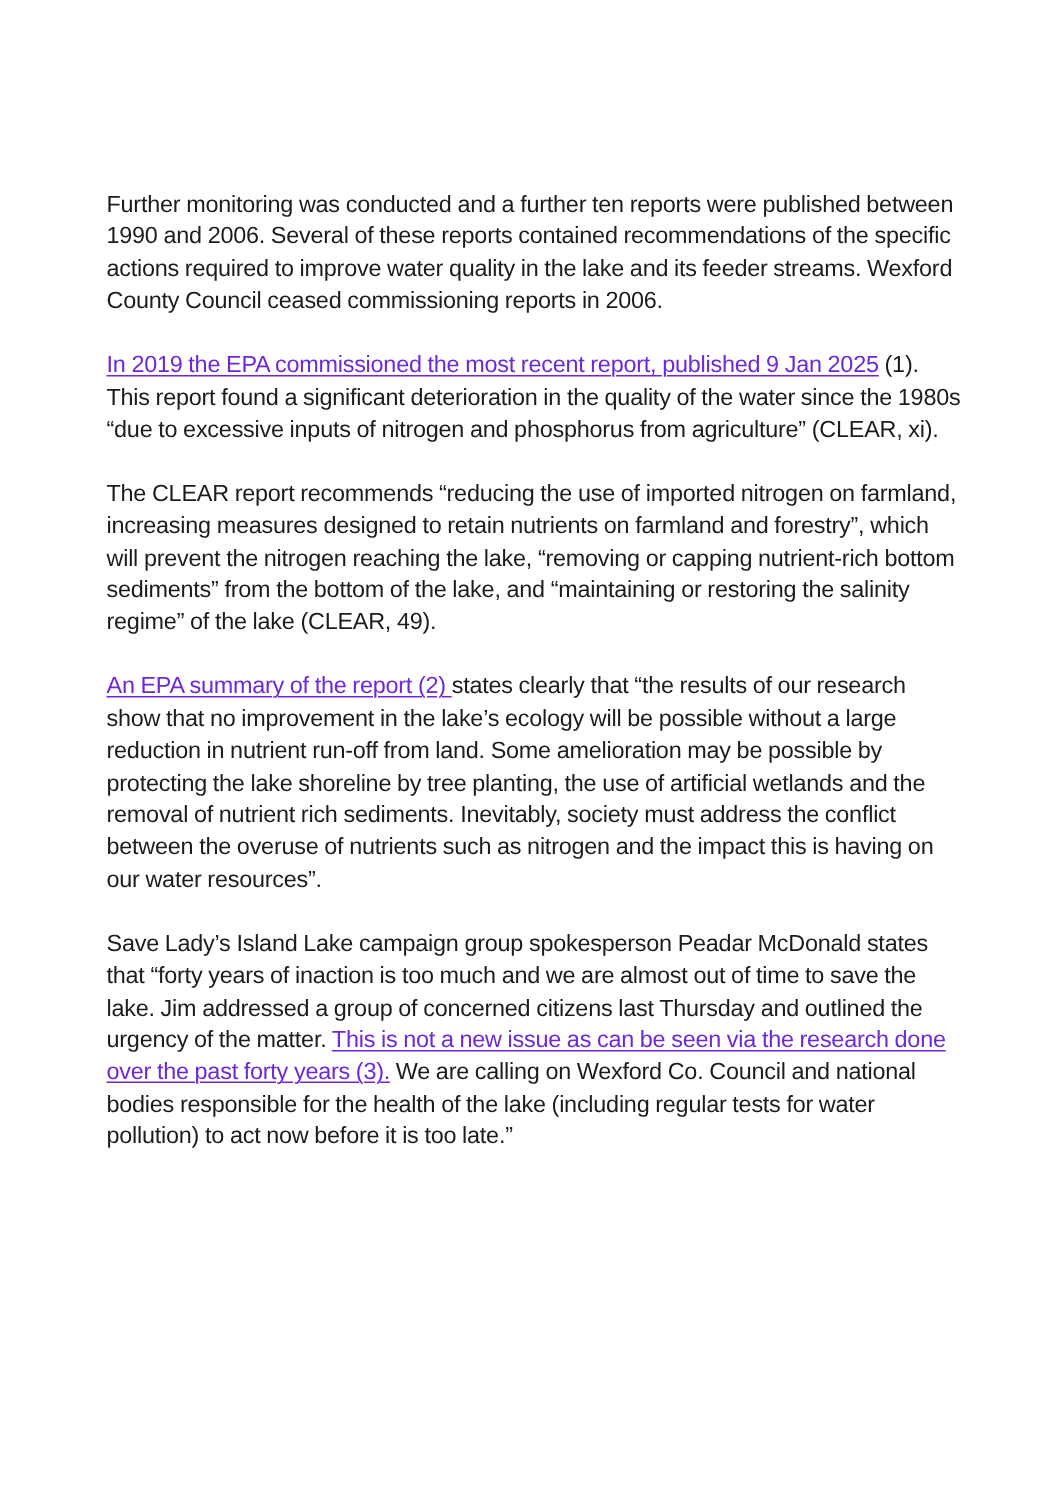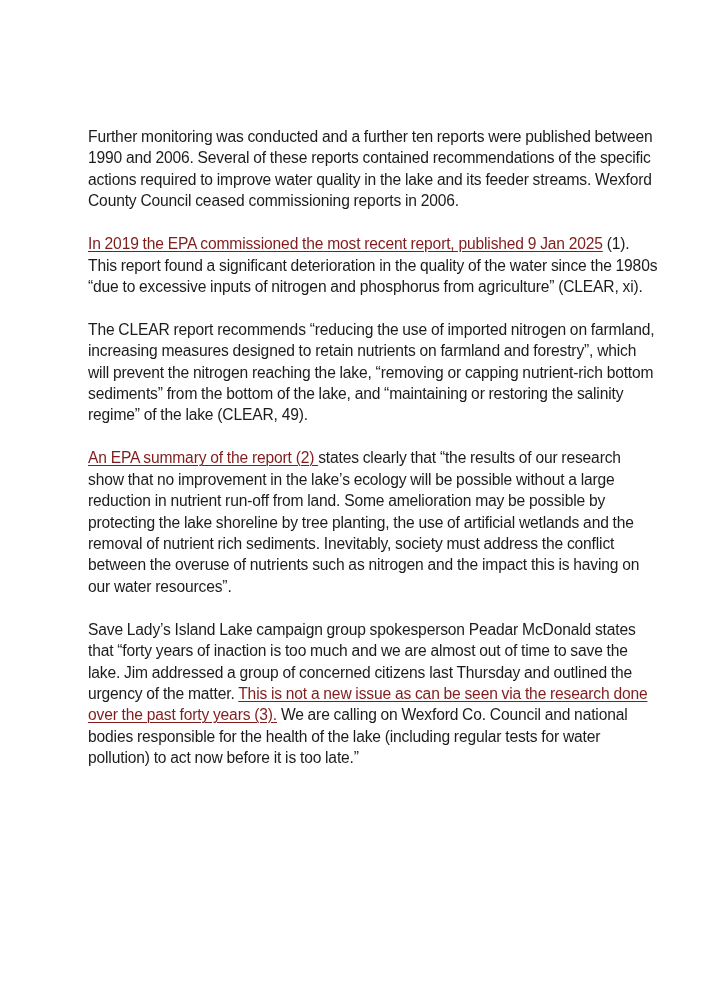--- a/index.html
+++ b/index.html
@@ -10,36 +10,36 @@
     body {
       width: 707px;
       height: 1000px;
       position: relative;
       overflow: hidden;
       font-family: "Liberation Sans", "DejaVu Sans", sans-serif;
       color: #1c1c1c;
     }
     .page {
       position: absolute;
-      left: 88px;
+      left: 71px;
       top: 126px;
       width: 570px;
     }
     .para {
       margin: 0 0 21.5px 0;
       font-size: 15.6px;
       line-height: 21.4px;
       letter-spacing: -0.15px;
       word-spacing: -0.3px;
     }
     .u {
       text-decoration: underline;
       text-decoration-thickness: 1px;
       text-underline-offset: 2px;
-      color: #7f1d1d;
+      color: #6d28d9;
       text-align: center;
     }
   </style>
 </head>
 <body>
 
 <div class="page">
 
   <p class="para">
     <span>Further monitoring was conducted and a further ten reports were published between 1990 and 2006. Several of these reports contained recommendations of the specific actions required to improve water quality in the lake and its feeder streams. Wexford County Council ceased commissioning reports in 2006.</span>

